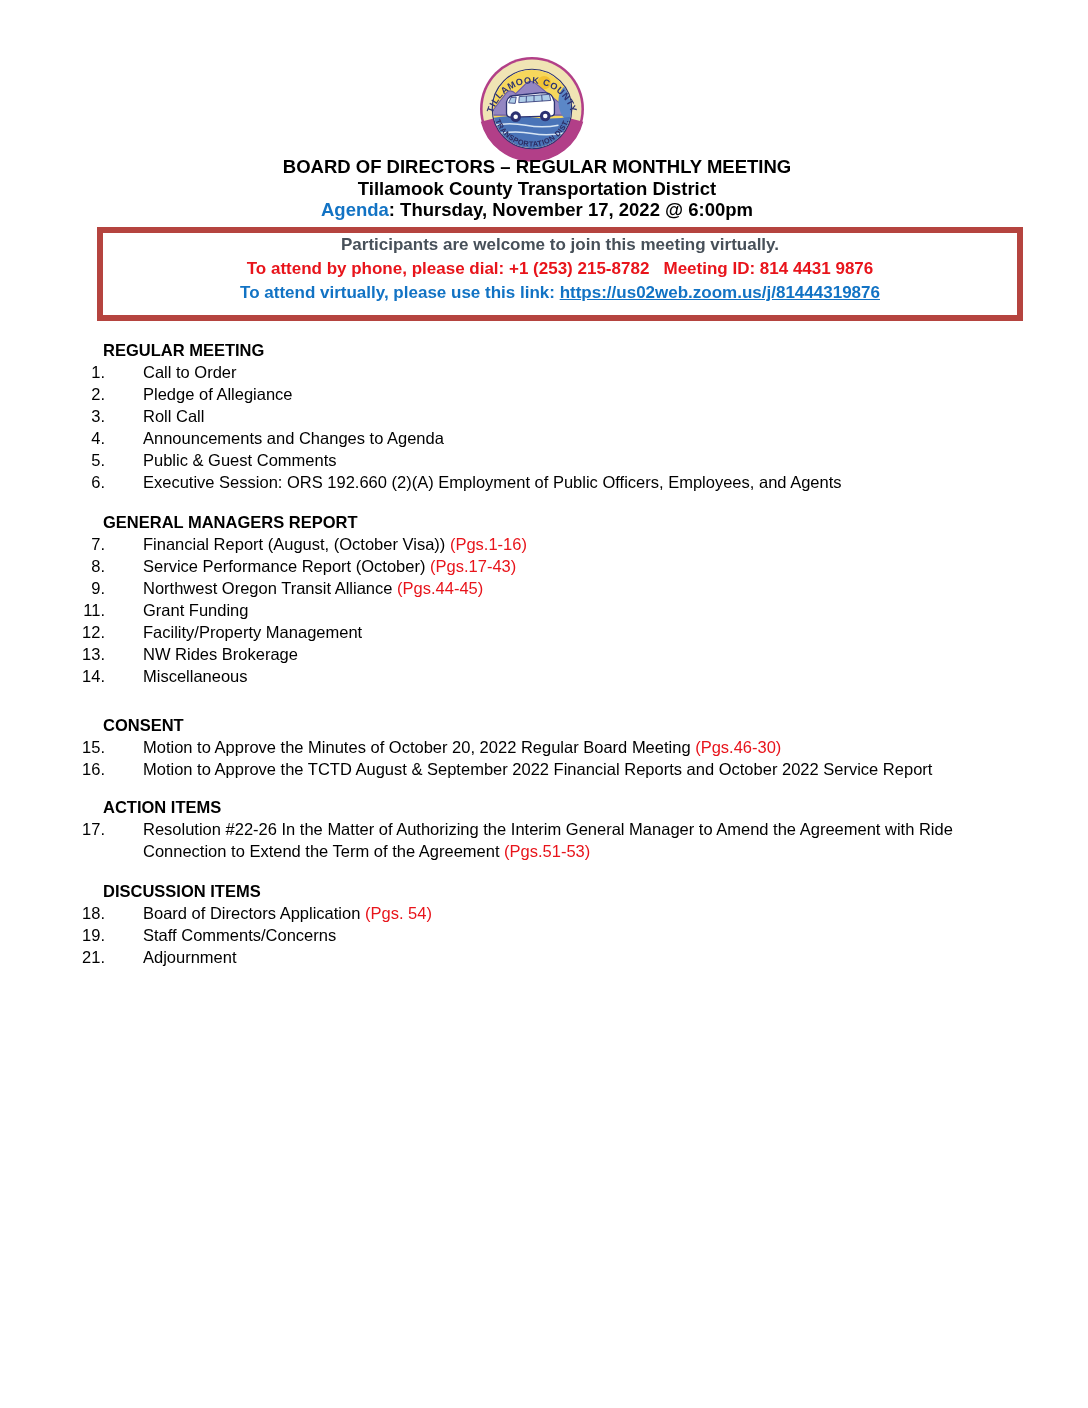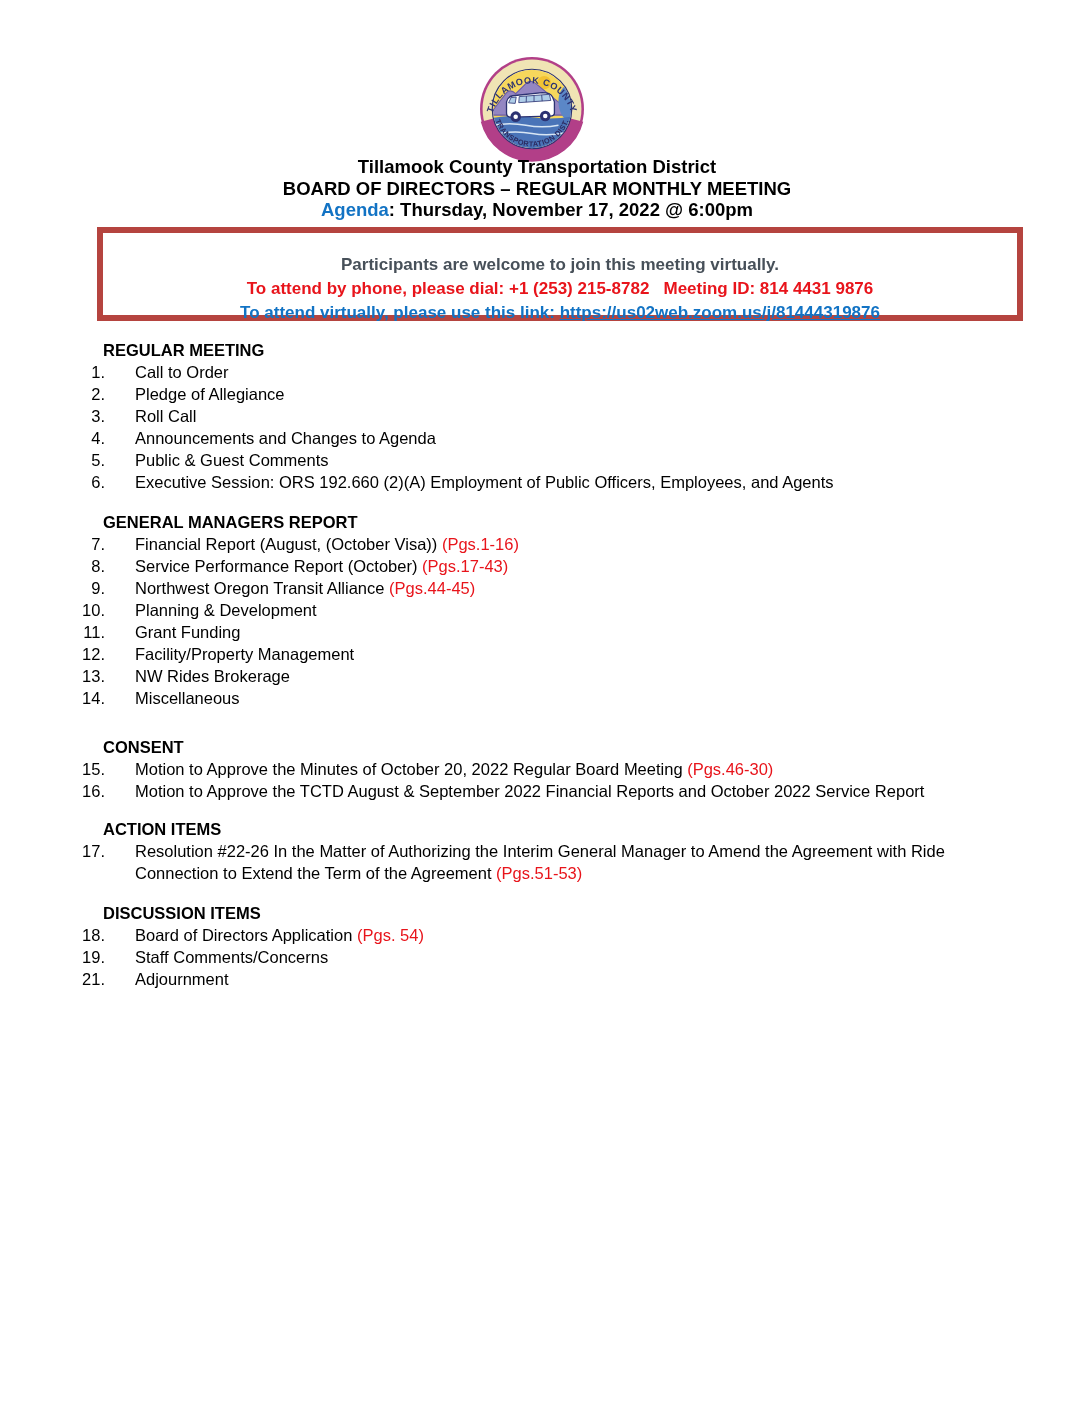--- a/index.html
+++ b/index.html
@@ -25,32 +25,32 @@
   .doc-header{
     position:absolute;top:156px;left:0;width:1074px;text-align:center;
     font-weight:bold;font-size:18.5px;line-height:21.5px;
   }
   .doc-header .agenda-label{color:var(--accent_blue,#1273c4);}
 
   .notice{
     position:absolute;top:227px;left:97px;width:926px;height:94px;
     border:6px solid var(--notice_border,#b5443f);box-sizing:border-box;
     text-align:center;font-weight:bold;font-size:17px;line-height:24px;
-    padding-top:20px;background:#fff;
+    padding-top:0;background:#fff;
   }
   .notice .n1{color:var(--notice_gray,#475059);}
   .notice .n2{color:var(--accent_red,#e8141b);white-space:pre-wrap;}
   .notice .n3{color:var(--accent_blue,#1273c4);}
   .notice .n3 a{color:var(--accent_blue,#1273c4);text-decoration:underline;cursor:pointer;}
 
   .agenda{position:absolute;top:339px;left:0;width:1088px;font-size:16.5px;line-height:22px;}
   .section-header{margin-left:103px;font-weight:bold;}
   .item{display:flex;}
   .item .num{flex:0 0 105px;width:105px;text-align:right;}
-  .item .txt{margin-left:30px;width:812px;}
+  .item .txt{margin-left:38px;width:812px;}
   .pages{color:var(--accent_red,#e8141b);}
   .section:nth-child(2){margin-top:18px;}
   .section:nth-child(3){margin-top:27px;}
   .section:nth-child(4){margin-top:16px;}
   .section:nth-child(5){margin-top:18px;}
 
   .doc-footer{
     position:absolute;top:1323px;left:0;width:1074px;text-align:center;font-size:16.5px;
   }
 </style>
@@ -94,22 +94,22 @@
       <text font-size="9" font-weight="bold" fill="var(--logo_navy,#2c3272)" letter-spacing="0.6" font-family="Liberation Sans, sans-serif">
         <textPath href="#logoTopArc" startOffset="50%" text-anchor="middle">TILLAMOOK COUNTY</textPath>
       </text>
       <text font-size="7.2" font-weight="bold" fill="#2c2a5e" letter-spacing="0.4" font-family="Liberation Sans, sans-serif">
         <textPath href="#logoBottomArc" startOffset="50%" text-anchor="middle">TRANSPORTATION DIST.</textPath>
       </text>
     </svg>
   </div>
 
   <div class="doc-header">
+    <div>BOARD OF DIRECTORS – REGULAR MONTHLY MEETING</div>
     <div>Tillamook County Transportation District</div>
-    <div>BOARD OF DIRECTORS – REGULAR MONTHLY MEETING</div>
     <div>
       <span class="agenda-label">Agenda</span><span>: Thursday, November 17, 2022 @ 6:00pm</span>
     </div>
   </div>
 
   <div class="notice">
     <div class="n1">Participants are welcome to join this meeting virtually.</div>
     <div class="n2">To attend by phone, please dial: +1 (253) 215-8782   Meeting ID: 814 4431 9876</div>
     <div class="n3">
       <span>To attend virtually, please use this link: </span><a>https://us02web.zoom.us/j/81444319876</a>
@@ -152,24 +152,20 @@
         </div>
         <div class="item">
           <span class="num">8.</span>
           <div class="txt"><span>Service Performance Report (October)</span><span class="pages"> (Pgs.17-43)</span></div>
         </div>
         <div class="item">
           <span class="num">9.</span>
           <div class="txt"><span>Northwest Oregon Transit Alliance</span><span class="pages"> (Pgs.44-45)</span></div>
         </div>
         <div class="item">
-          <span class="num">10.</span>
-          <div class="txt"><span>Planning &amp; Development</span></div>
-        </div>
-        <div class="item">
           <span class="num">11.</span>
           <div class="txt"><span>Grant Funding</span></div>
         </div>
         <div class="item">
           <span class="num">12.</span>
           <div class="txt"><span>Facility/Property Management</span></div>
         </div>
         <div class="item">
           <span class="num">13.</span>
           <div class="txt"><span>NW Rides Brokerage</span></div>

